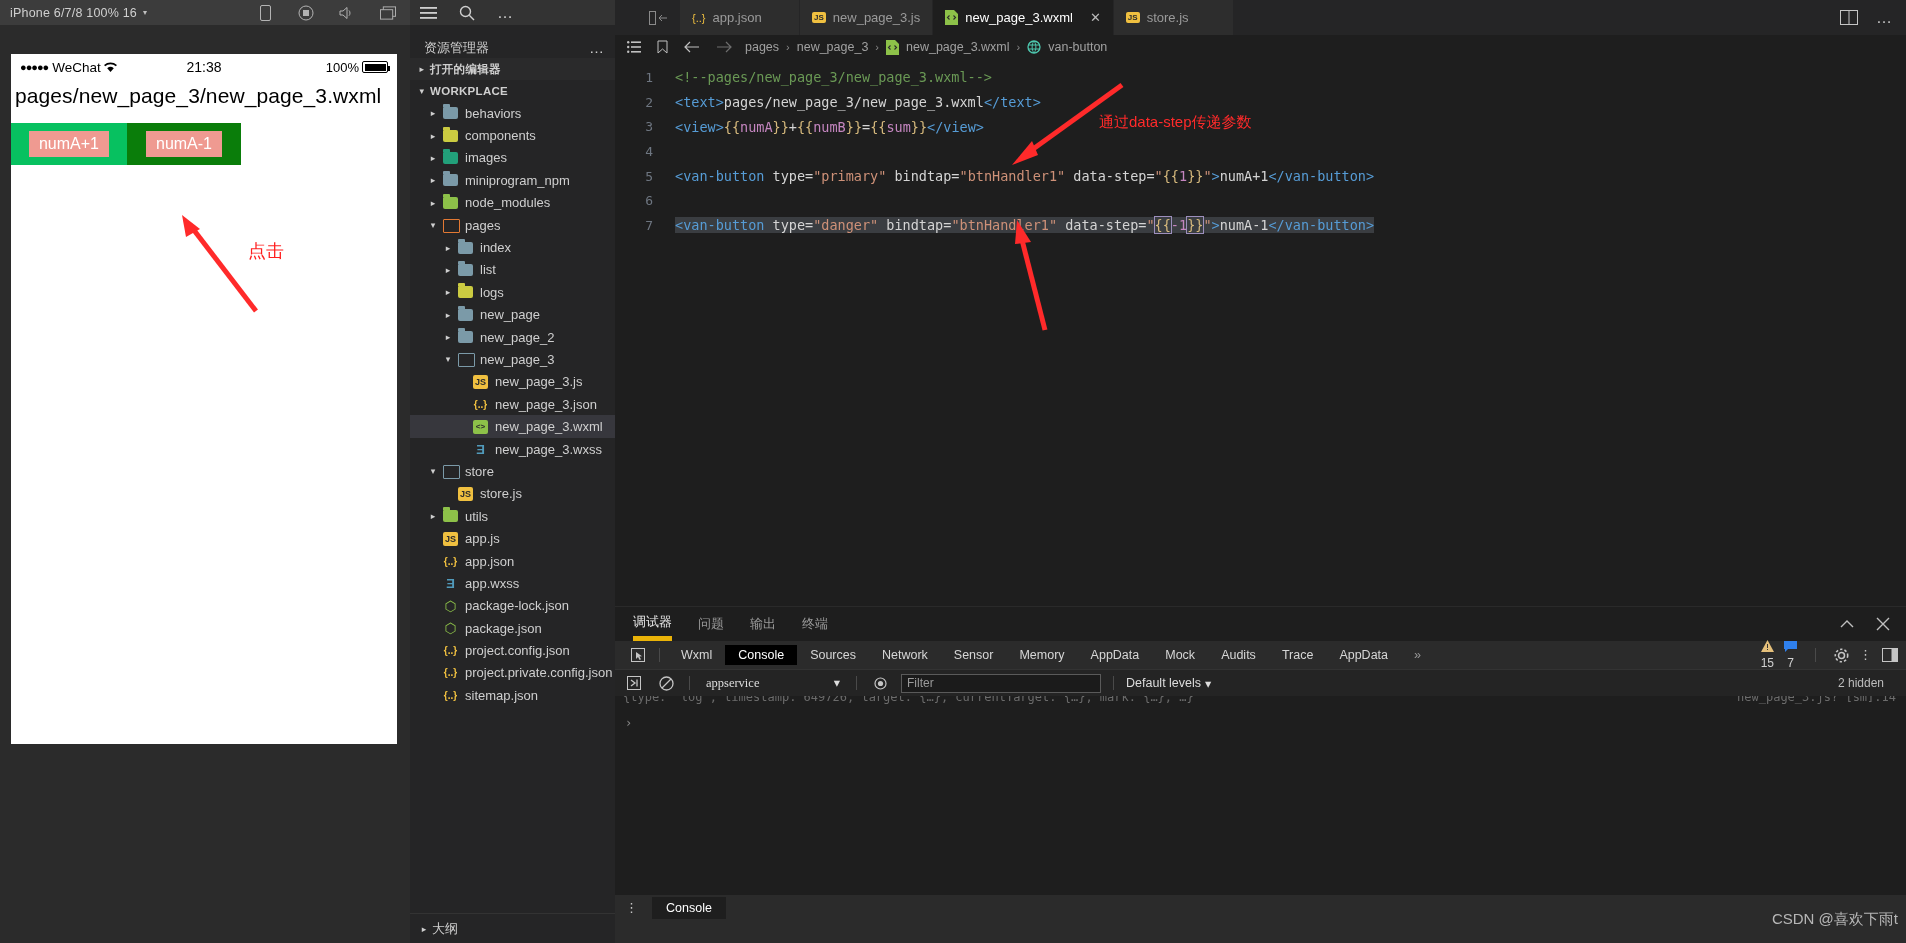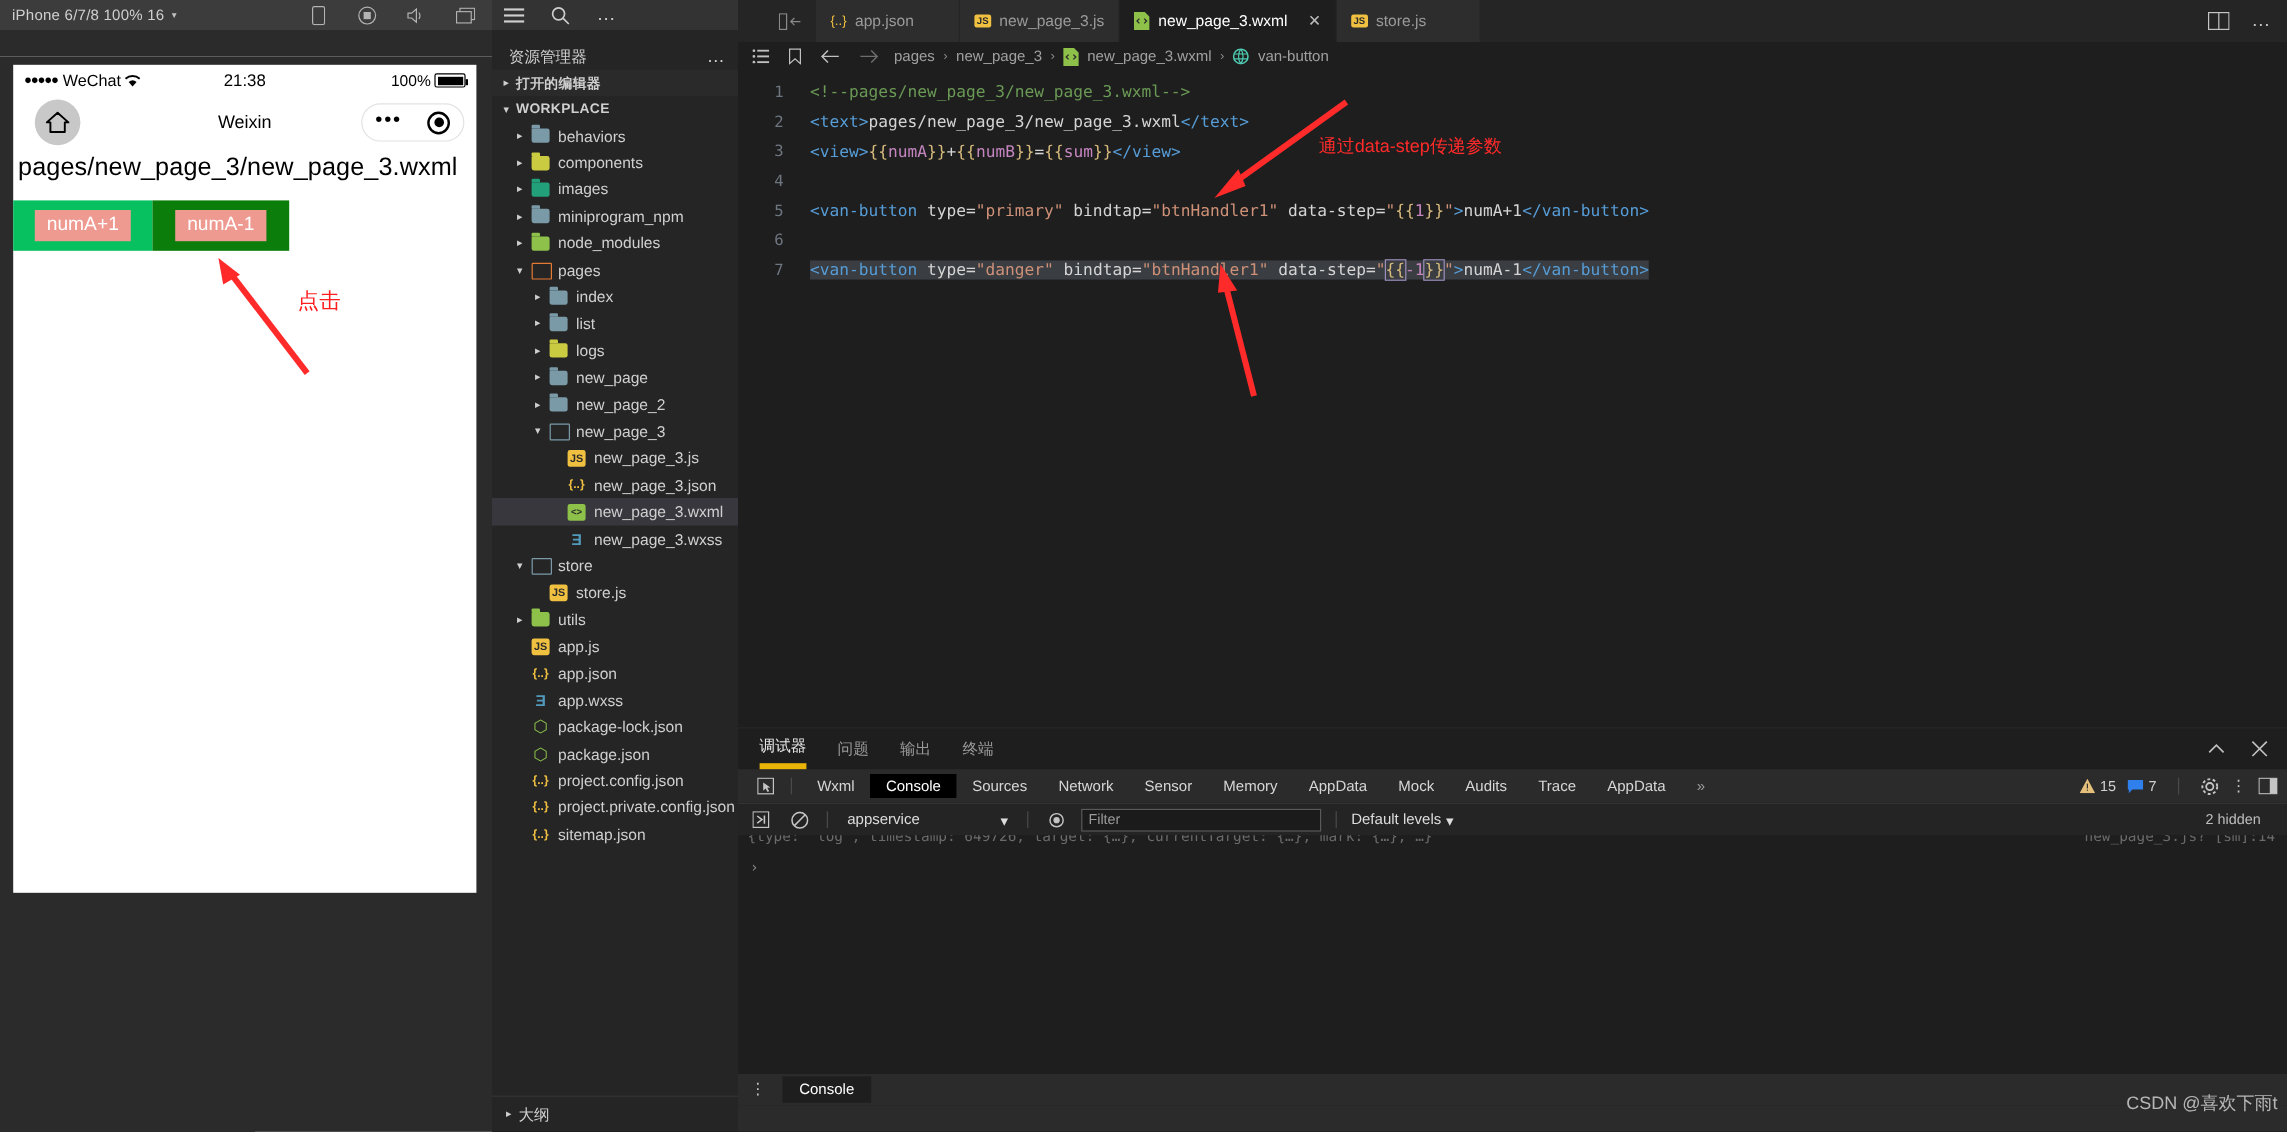--- a/index.html
+++ b/index.html
@@ -120,25 +120,25 @@
   .ptab { font-size:13px; color:#9a9a9a; height:34px; display:flex; align-items:center; }
   .ptab.active { color:#e7e7e7; border-bottom:5px solid #eab308; }
   .panel-tab-right { margin-left:auto; display:flex; align-items:center; gap:22px; padding-right:16px; color:#c0c0c0; }
 
   .dt-tabs { height:28px; background:#2b2b2b; display:flex; align-items:center; padding-left:10px; gap:0; }
   .dt-cursor { width:26px; display:flex; align-items:center; justify-content:center; color:#c5c5c5; }
   .dt-div { width:1px; height:14px; background:#4a4a4a; margin:0 8px; }
   .dtab { font-size:12.5px; color:#d6d6d6; padding:3px 13px; }
   .dtab.active { background:#000; color:#fff; }
   .dt-right { margin-left:auto; display:flex; align-items:center; gap:10px; padding-right:8px; font-size:12px; color:#d0d0d0; }
-  .warn-count { display:flex; align-items:center; gap:4px; }
+  .warn-count { display:flex; align-items:center; gap:4px;flex-direction:column; }
 
   .dt-filter { height:27px; background:#242424; display:flex; align-items:center; padding-left:8px; gap:10px; border-top:1px solid #333; }
   .fi { width:22px; height:18px; display:flex; align-items:center; justify-content:center; color:#c5c5c5; }
-  .ctx-select { display:flex; align-items:center; justify-content:space-between; width:142px; font-size:12.5px; color:#ddd; padding:0 4px; }
+  .ctx-select { display:flex; align-items:center; justify-content:space-between; width:142px; font-size:12.5px; color:#ddd; padding:0 4px;font-family:Liberation Serif, serif; }
   .filter-input { width:200px; height:19px; background:#1b1b1b; border:1px solid #5a5a5a; color:#9a9a9a; font-size:12px; padding:0 5px; display:flex; align-items:center;}
   .levels { font-size:12.5px; color:#ddd; display:flex; align-items:center; gap:4px; }
   .hidden-count { margin-left:auto; font-size:12px; color:#bdbdbd; padding-right:22px; }
 
   .console-out { flex:1; background:#1e1e1e; position:relative; overflow:hidden; font-family:"DejaVu Sans Mono",monospace; font-size:12px; }
   .con-line { color:#6b6b6b; padding:2px 0 0 8px; white-space:nowrap; }
   .prompt { color:#888; padding:6px 0 0 10px; }
   .con-footer { height:26px; background:#2b2b2b; display:flex; align-items:center; padding-left:10px; gap:14px; }
   .con-footer .ctab { font-size:12.5px; color:#fff; background:#1e1e1e; padding:4px 14px; }
   .vdots { color:#c5c5c5; font-size:13px; line-height:4px; }
@@ -199,34 +199,20 @@
           </span>
           <span class="clock">21:38</span>
           <span class="batt">
             <span>100%</span>
             <span class="batt-shape">
                 <i></i>
               </span>
           </span>
         </div>
 
-        <div class="nav-bar">
-          <div class="home-btn">
-            <svg width="22" height="20" viewBox="0 0 22 20">
-                <path d="M11 2 L2 10 h3 v8 h12 v-8 h3 z" fill="none" stroke="#000" stroke-width="1.6" stroke-linejoin="round"></path>
-              </svg>
-          </div>
-          <div class="nav-title">Weixin</div>
-          <div class="capsule">
-            <span class="cap-dots">•••</span>
-            <span class="cap-target">
-                <i></i>
-              </span>
-          </div>
-        </div>
 
         <div class="page-path">pages/new_page_3/new_page_3.wxml</div>
 
         <div class="btn-row">
           <div class="van-btn van-primary">
             <span class="btn-label">numA+1</span>
           </div>
           <div class="van-btn van-danger">
             <span class="btn-label">numA-1</span>
           </div>

